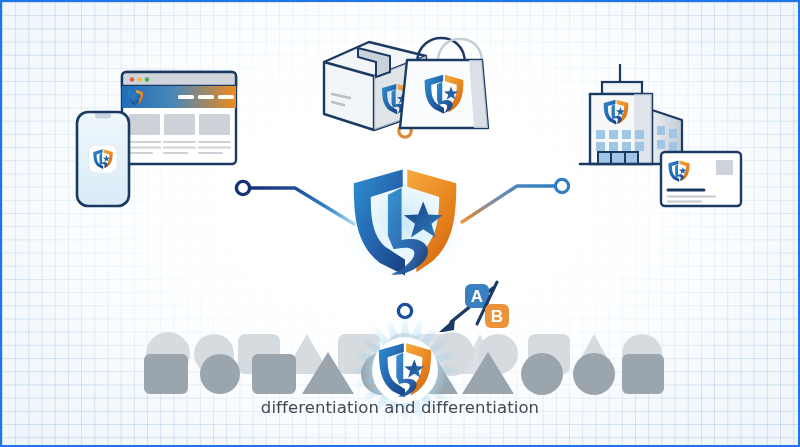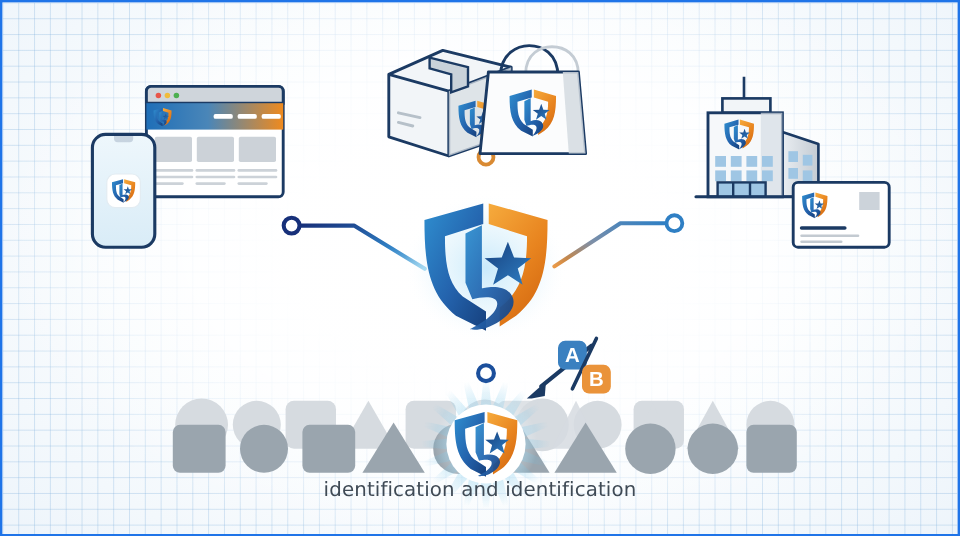--- a/index.html
+++ b/index.html
@@ -362,14 +362,14 @@
           <path d="M-2.2 -54 L2.2 -54 L5 -26 L-5 -26 Z" transform="rotate(324)"></path>
           <path d="M-2.2 -54 L2.2 -54 L5 -26 L-5 -26 Z" transform="rotate(342)"></path>
         </g>
       </g>
     </g>
     <circle cx="65" cy="56" r="43" fill="url(#gGlow)"></circle>
     <circle cx="65" cy="56" r="33" fill="#ffffff"></circle>
     <use href="#logoMark" x="36" y="27" width="58" height="58"></use>
   </svg>
 
-  <div id="caption">identification and identification</div>
+  <div id="caption">differentiation and differentiation</div>
 </div>
 
 </body></html>

